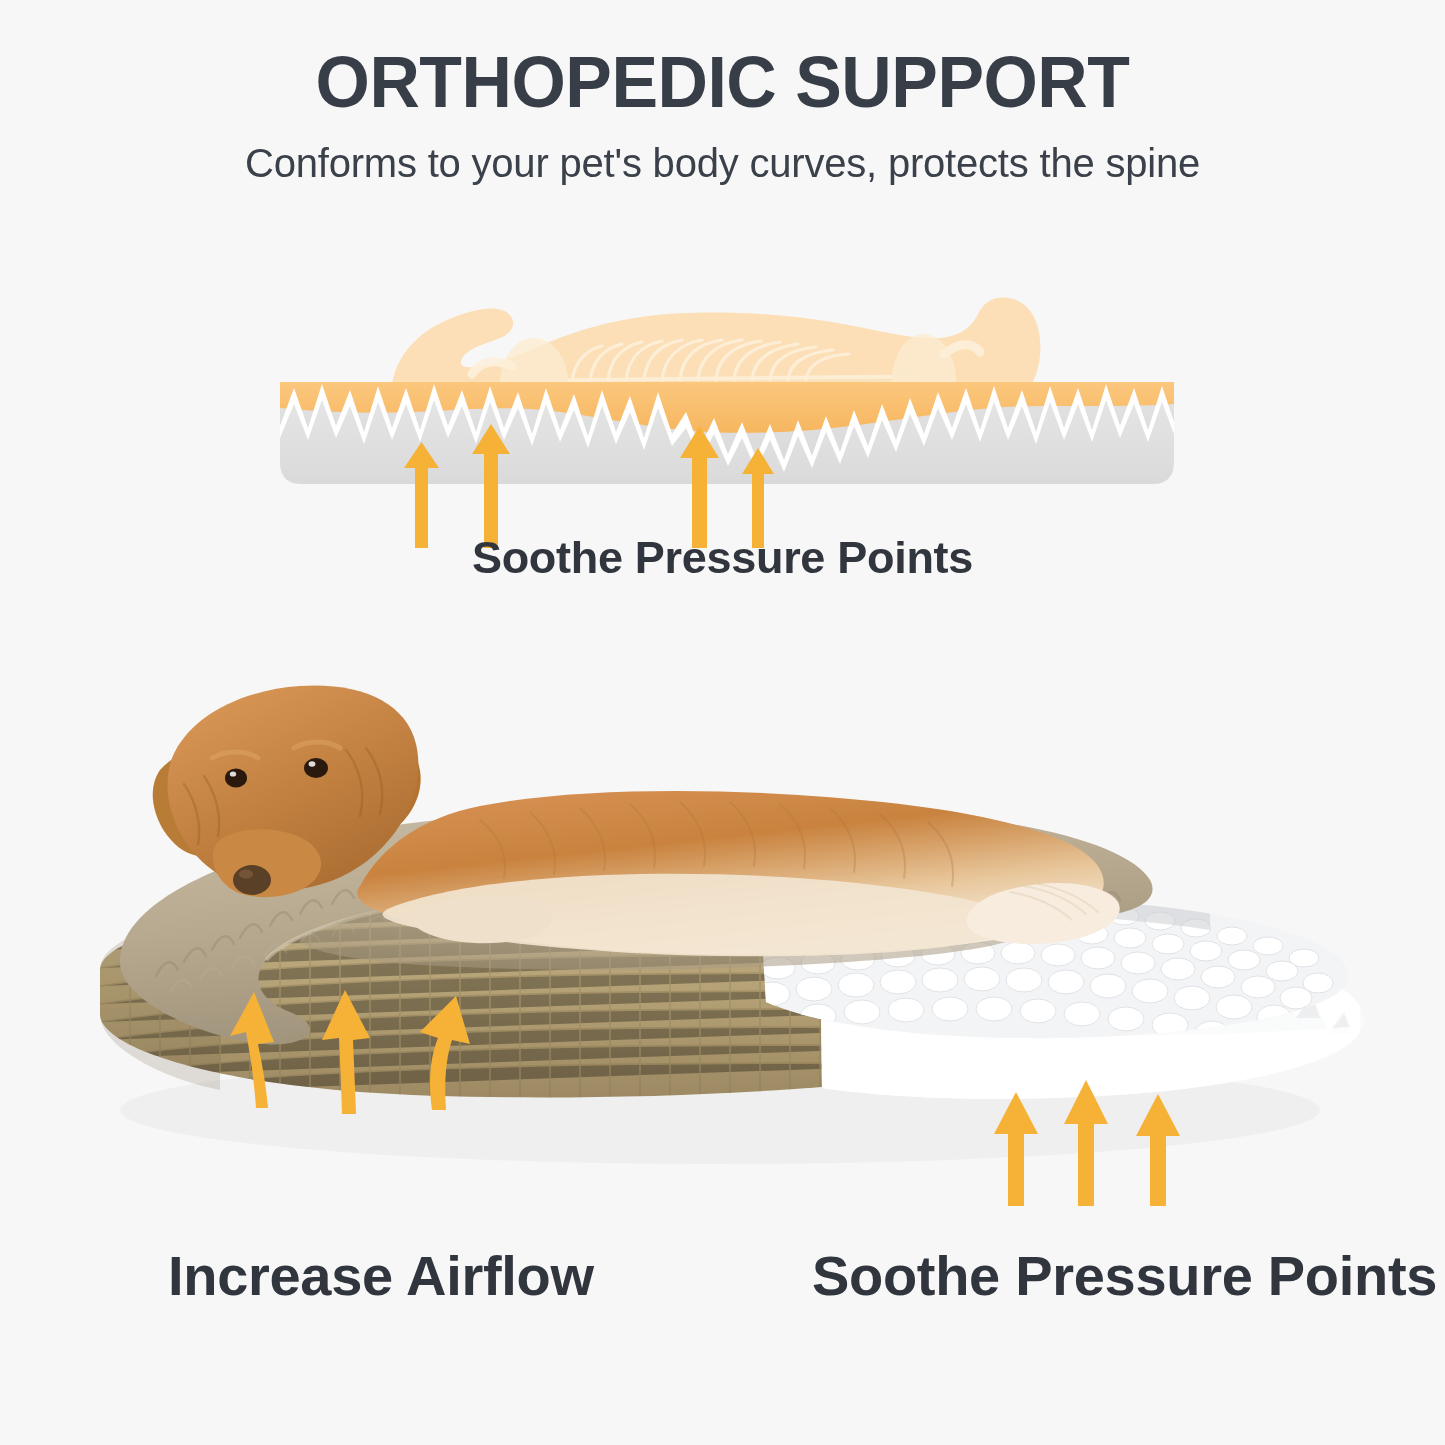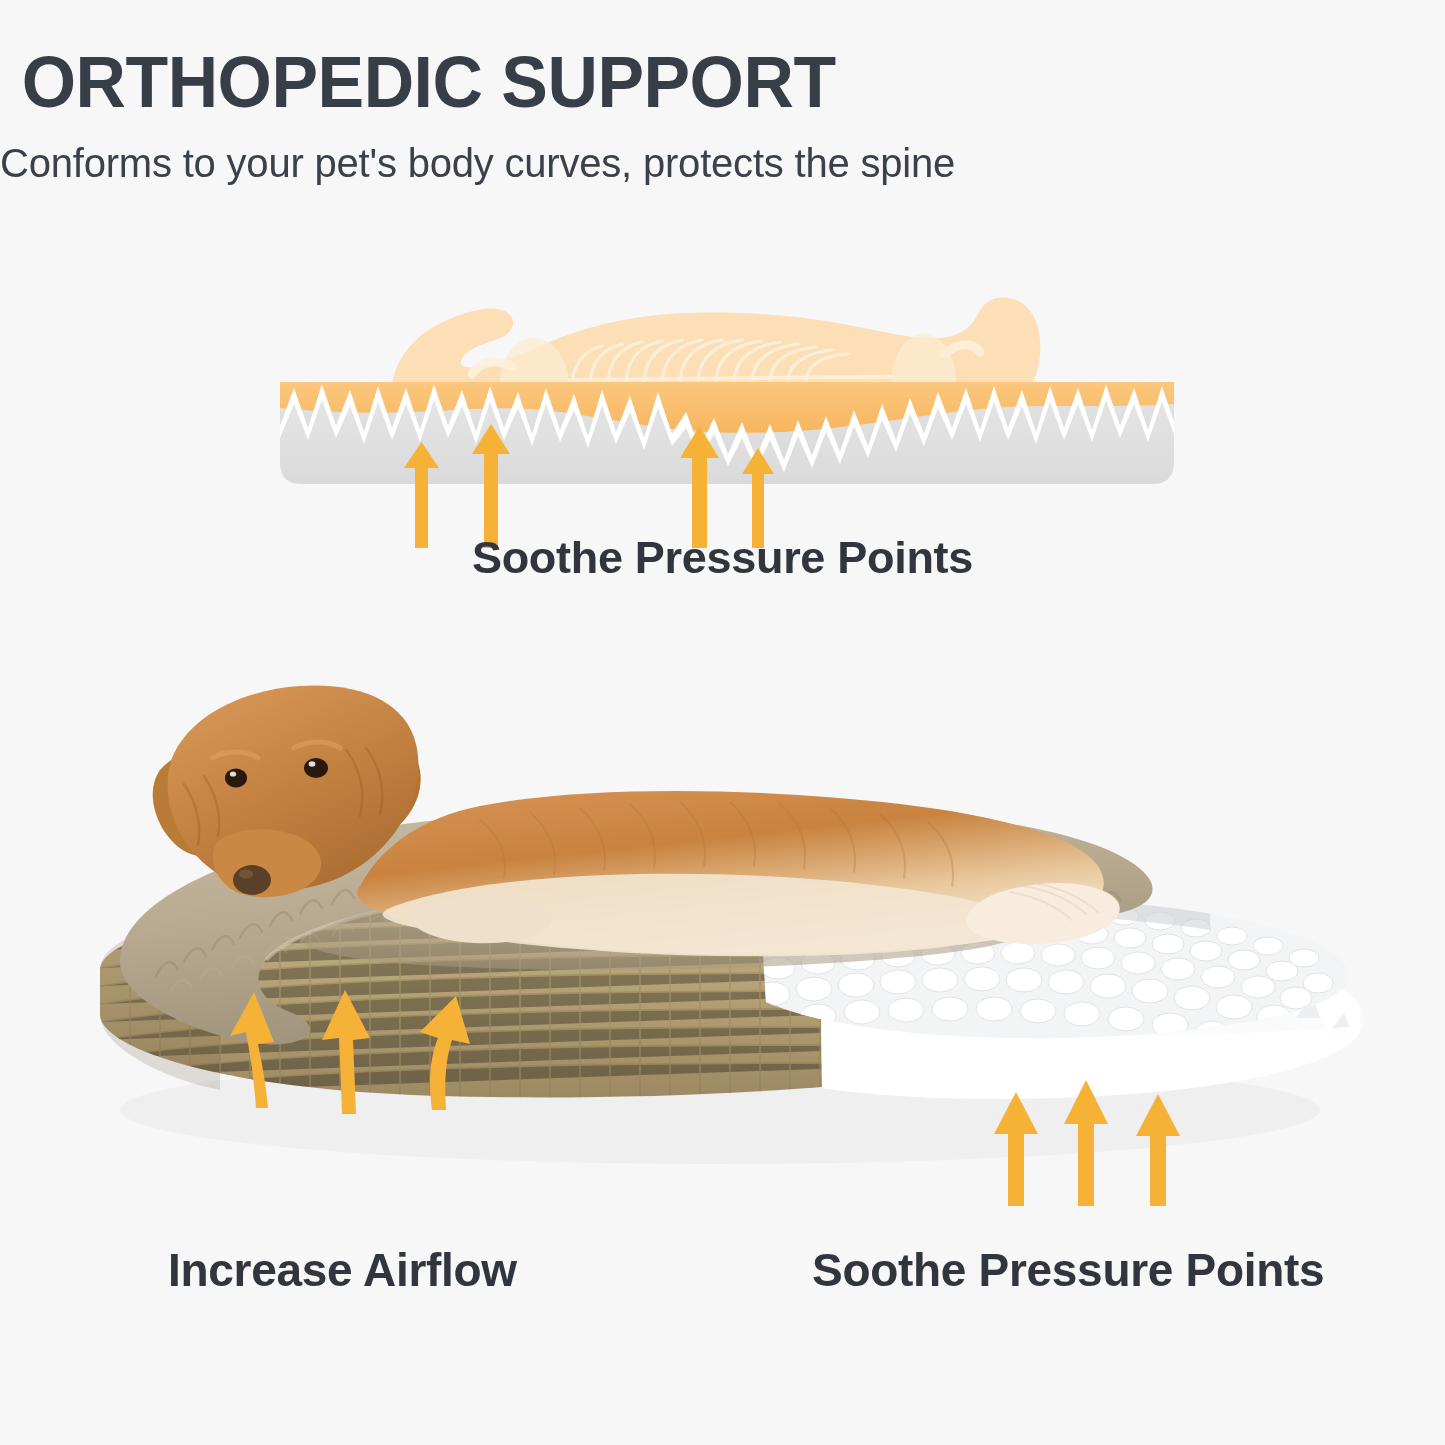--- a/index.html
+++ b/index.html
@@ -20,20 +20,21 @@
     width: 1445px;
     height: 1445px;
   }
 
   
   .header {
     position: absolute;
     top: 46px;
     left: 0;
     width: 1445px;
+    text-align: center;
   }
   .headline {
     font-family: "Liberation Sans Narrow", "Liberation Sans", sans-serif;
     font-size: 72px;
     line-height: 1.02;
     font-weight: bold;
     letter-spacing: -0.5px;
     color: #383e48;
     margin: 0;
     white-space: nowrap;
@@ -87,21 +88,21 @@
   .caption-row {
     position: absolute;
     left: 0;
     top: 1243px;
     width: 1445px;
     height: 60px;
   }
   .caption {
     position: absolute;
     font-family: "Liberation Sans Narrow", "Liberation Sans", sans-serif;
-    font-size: 46px;
+    font-size: 56px;
     font-weight: bold;
     color: #31353d;
     letter-spacing: -0.3px;
     white-space: nowrap;
   }
   .caption-left  { left: 168px; top: 0; }
   .caption-right { left: 812px; top: 0; }
 </style>
 </head>
 <body>

